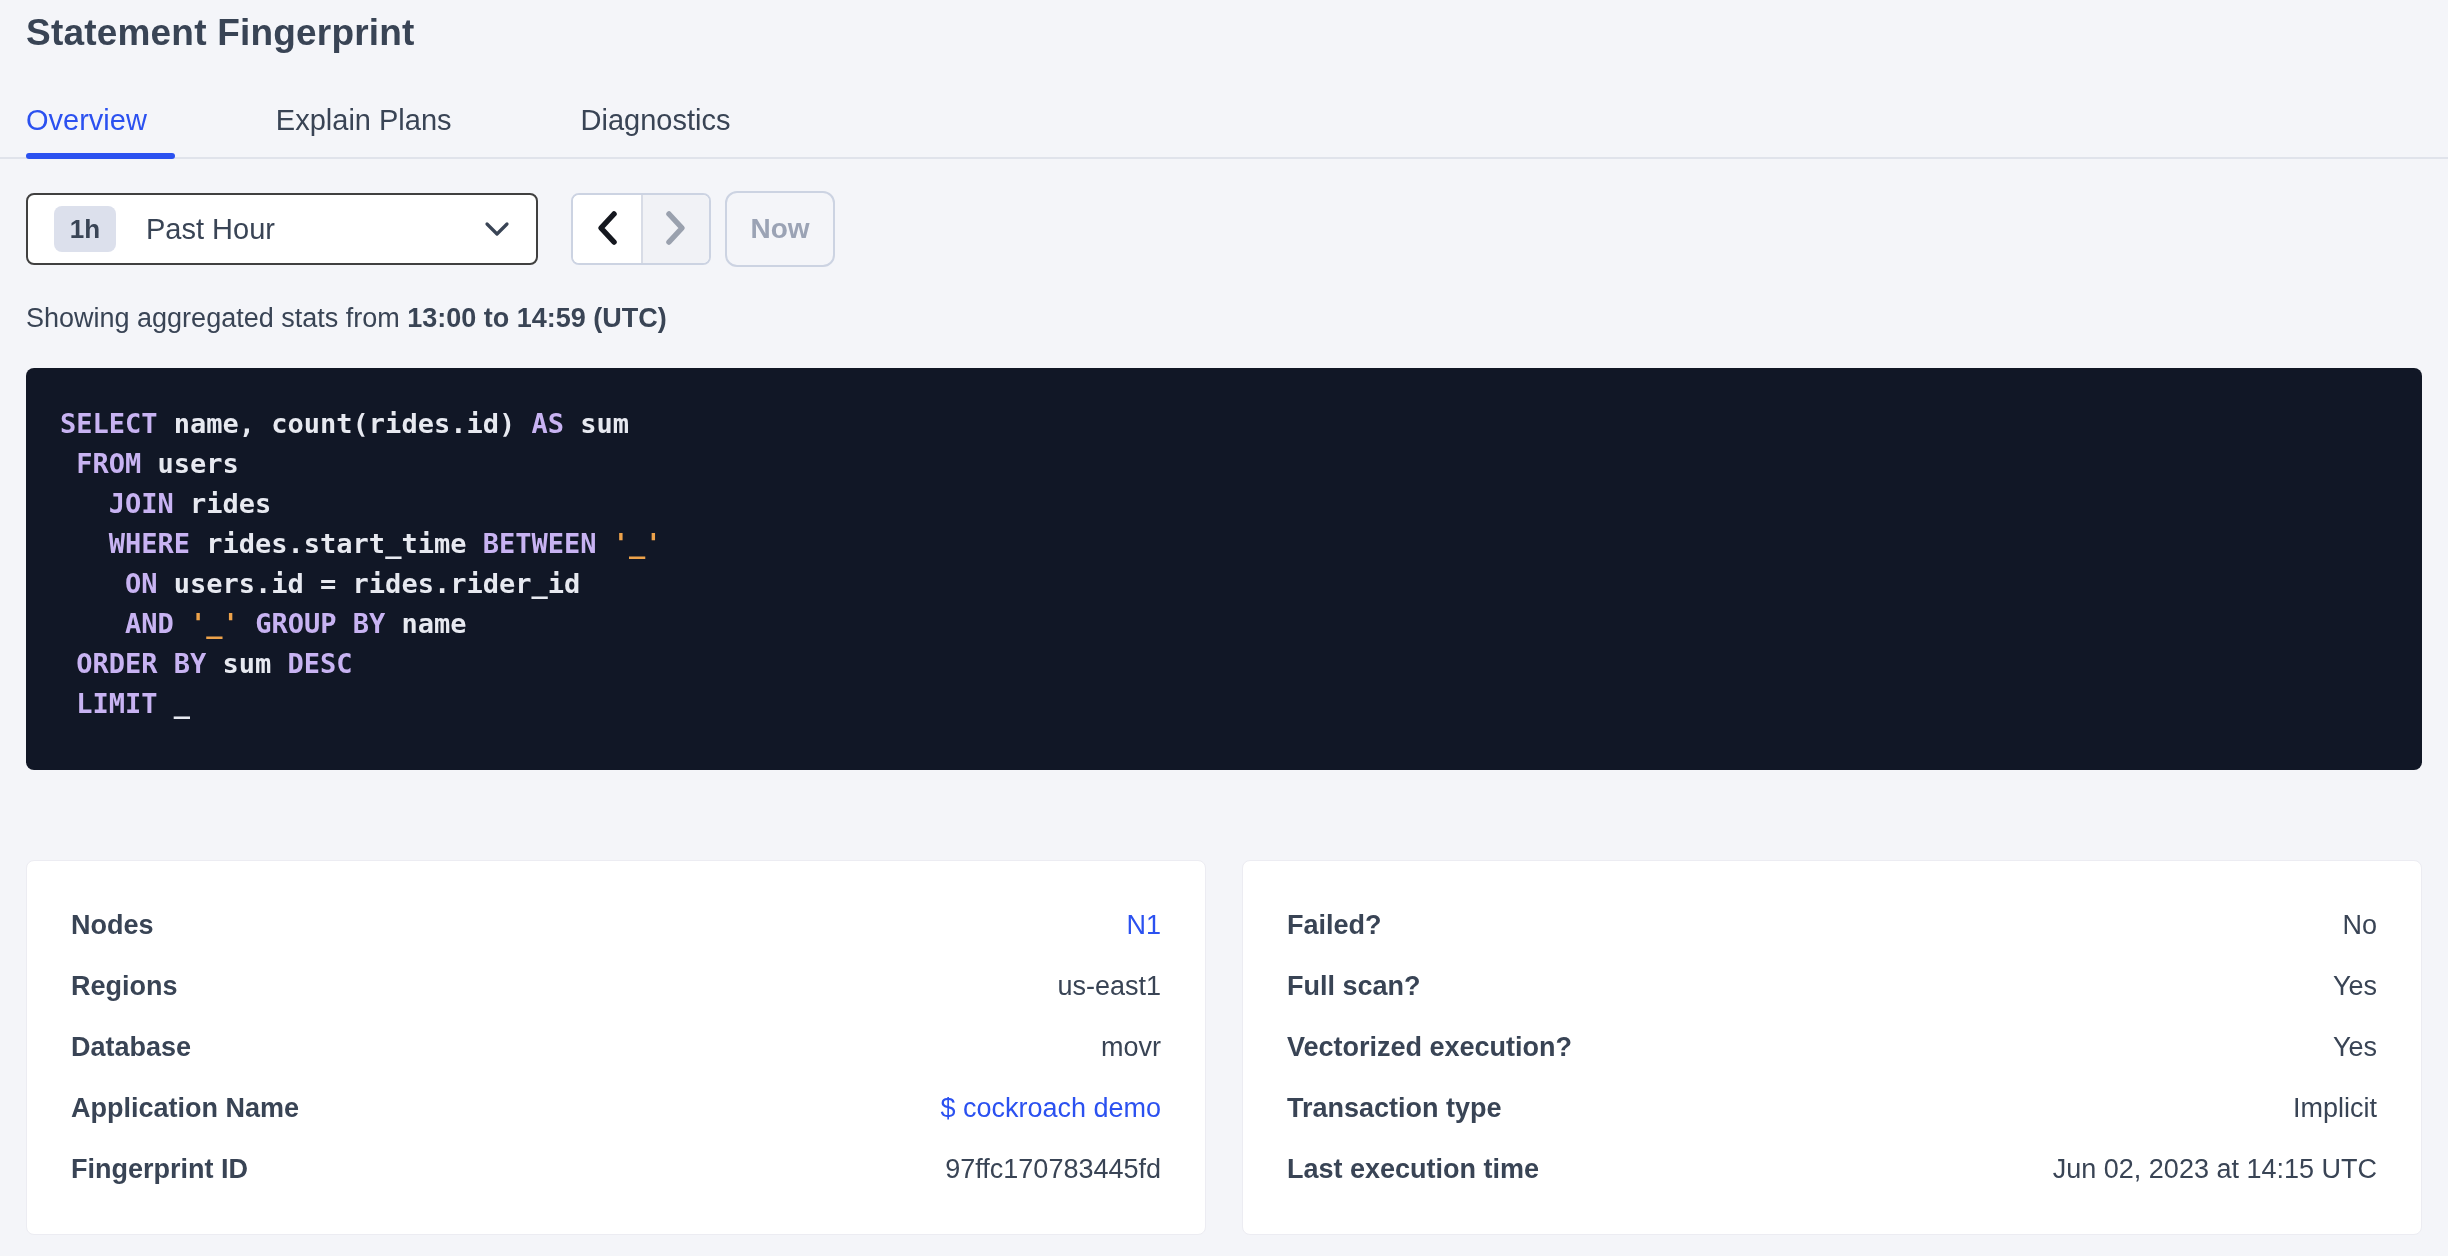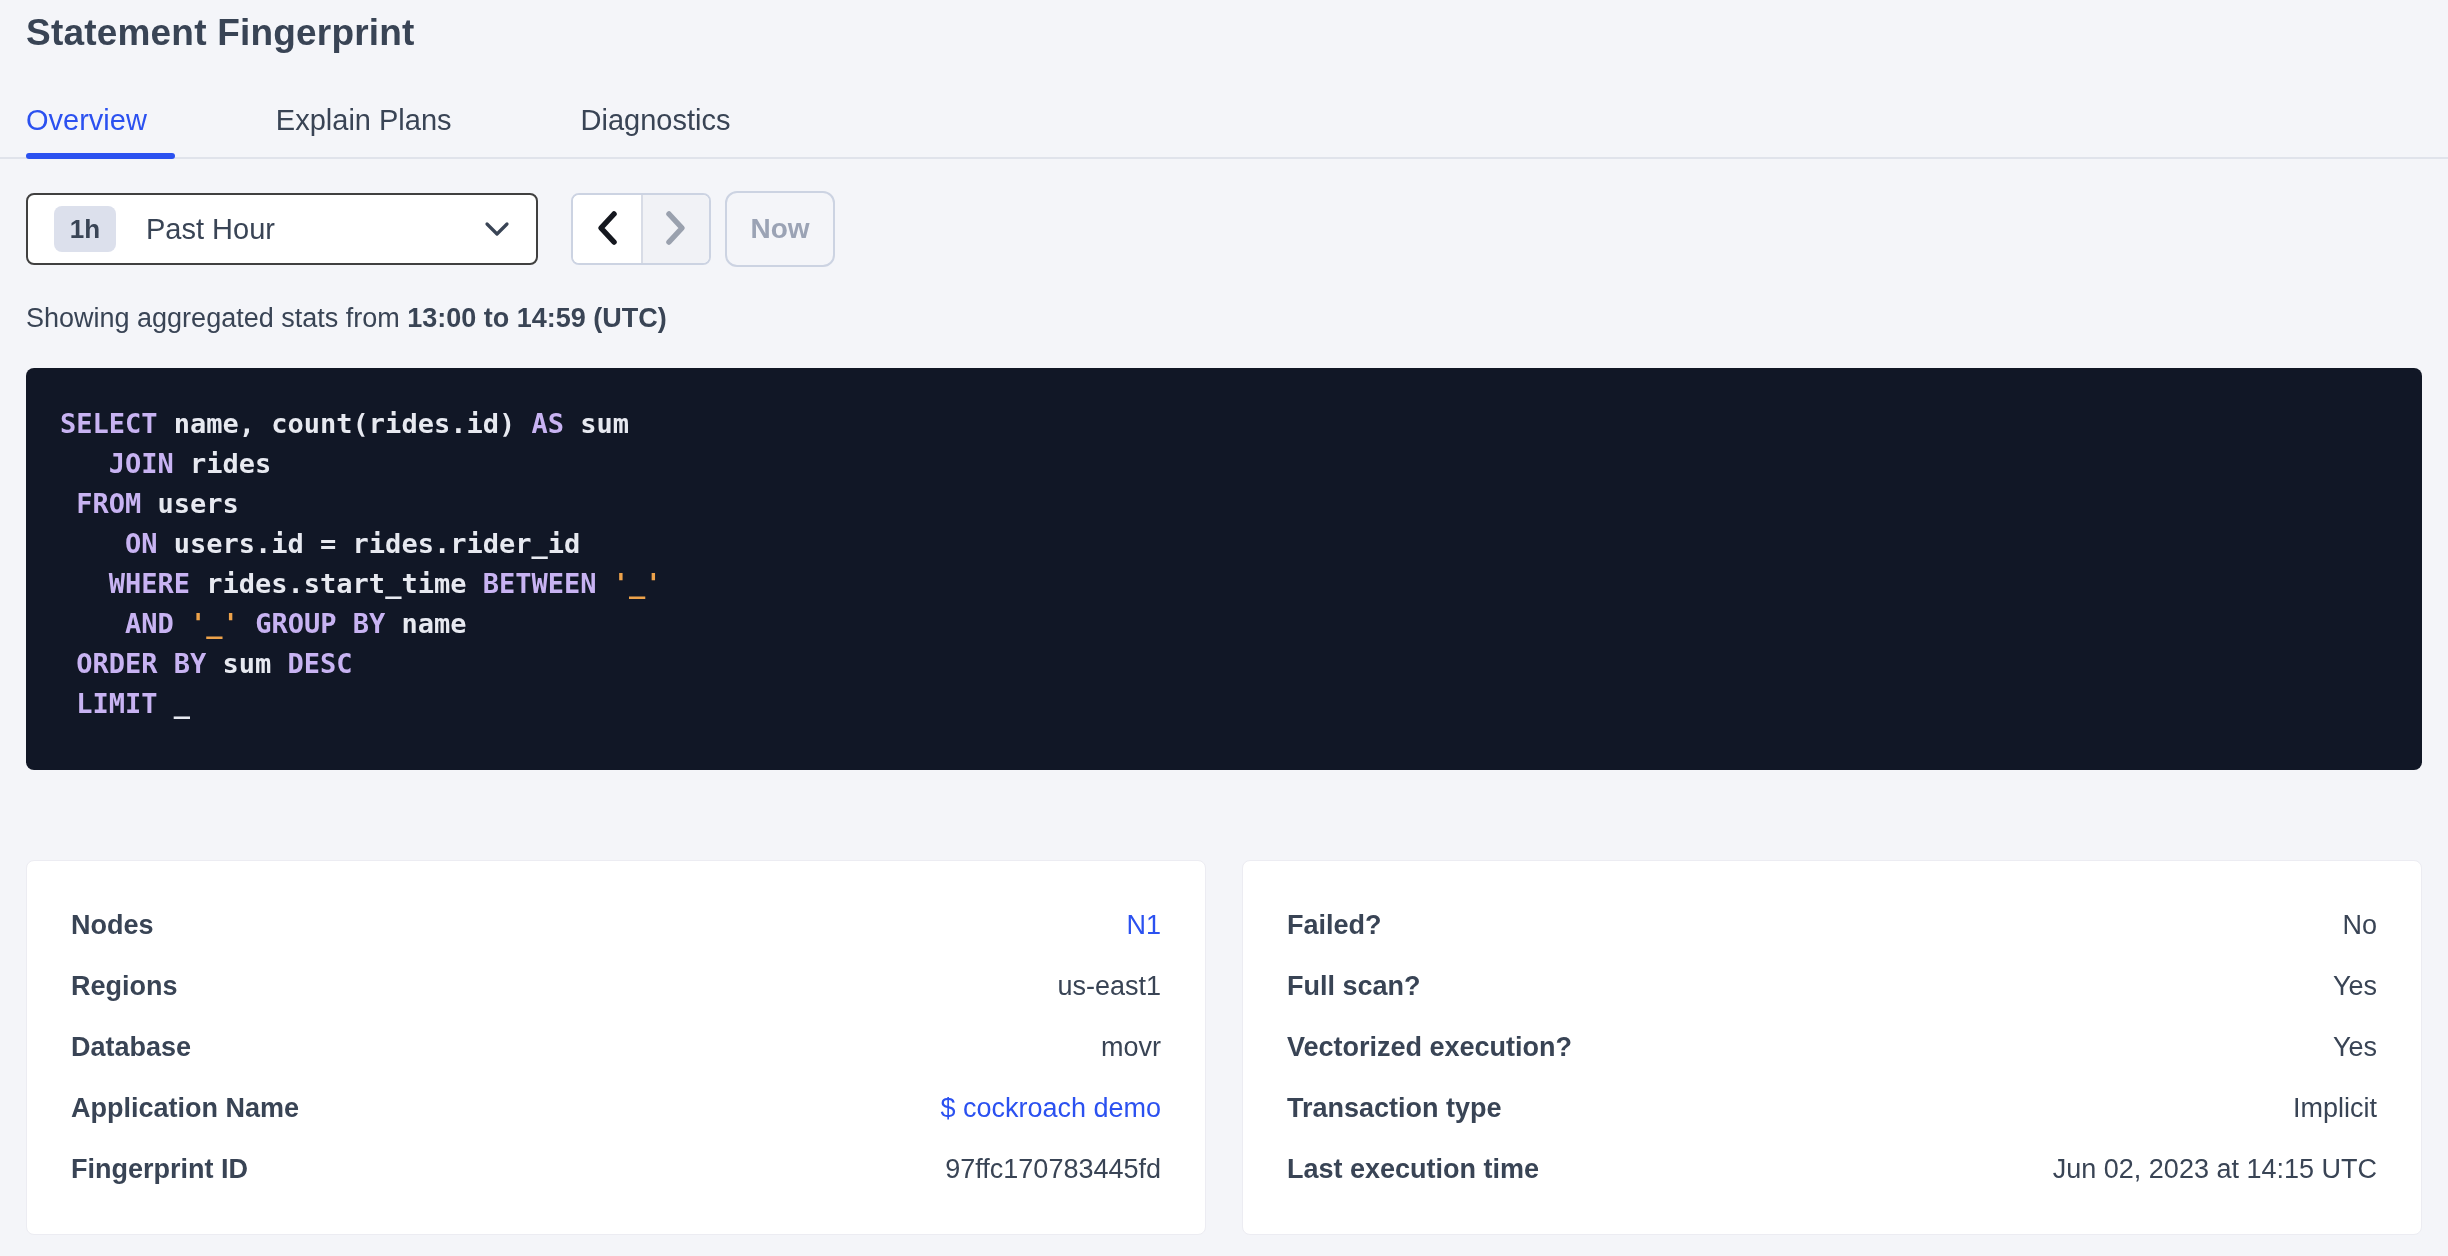--- a/index.html
+++ b/index.html
@@ -182,24 +182,24 @@
 
     <button class="now-btn">Now</button>
   </div>
 
   <p class="stats-line">
     <span>Showing aggregated stats from </span><strong>13:00 to 14:59 (UTC)</strong>
   </p>
 
   <div class="code-block" id="sql-code">
       <div class="code-line"><span class="tok-kw">SELECT</span><span class="tok-pl"> name, count(rides.id) </span><span class="tok-kw">AS</span><span class="tok-pl"> sum</span></div>
+      <div class="code-line"><span class="tok-pl"> </span><span class="tok-kw">FROM</span><span class="tok-pl"> users</span></div>
       <div class="code-line"><span class="tok-pl">   </span><span class="tok-kw">JOIN</span><span class="tok-pl"> rides</span></div>
-      <div class="code-line"><span class="tok-pl"> </span><span class="tok-kw">FROM</span><span class="tok-pl"> users</span></div>
+      <div class="code-line"><span class="tok-pl">   </span><span class="tok-kw">WHERE</span><span class="tok-pl"> rides.start_time </span><span class="tok-kw">BETWEEN</span><span class="tok-pl"> </span><span class="tok-str">'_'</span></div>
       <div class="code-line"><span class="tok-pl">    </span><span class="tok-kw">ON</span><span class="tok-pl"> users.id = rides.rider_id</span></div>
-      <div class="code-line"><span class="tok-pl">   </span><span class="tok-kw">WHERE</span><span class="tok-pl"> rides.start_time </span><span class="tok-kw">BETWEEN</span><span class="tok-pl"> </span><span class="tok-str">'_'</span></div>
       <div class="code-line"><span class="tok-pl">    </span><span class="tok-kw">AND</span><span class="tok-pl"> </span><span class="tok-str">'_'</span><span class="tok-pl"> </span><span class="tok-kw">GROUP BY</span><span class="tok-pl"> name</span></div>
       <div class="code-line"><span class="tok-pl"> </span><span class="tok-kw">ORDER BY</span><span class="tok-pl"> sum </span><span class="tok-kw">DESC</span></div>
       <div class="code-line"><span class="tok-pl"> </span><span class="tok-kw">LIMIT</span><span class="tok-pl"> _</span></div>
     </div>
 
   <div class="cards">
     <div class="card" id="card-left">
         <div class="stat-row">
           <span class="stat-label">Nodes</span>
           <span class="stat-value link">N1</span>

